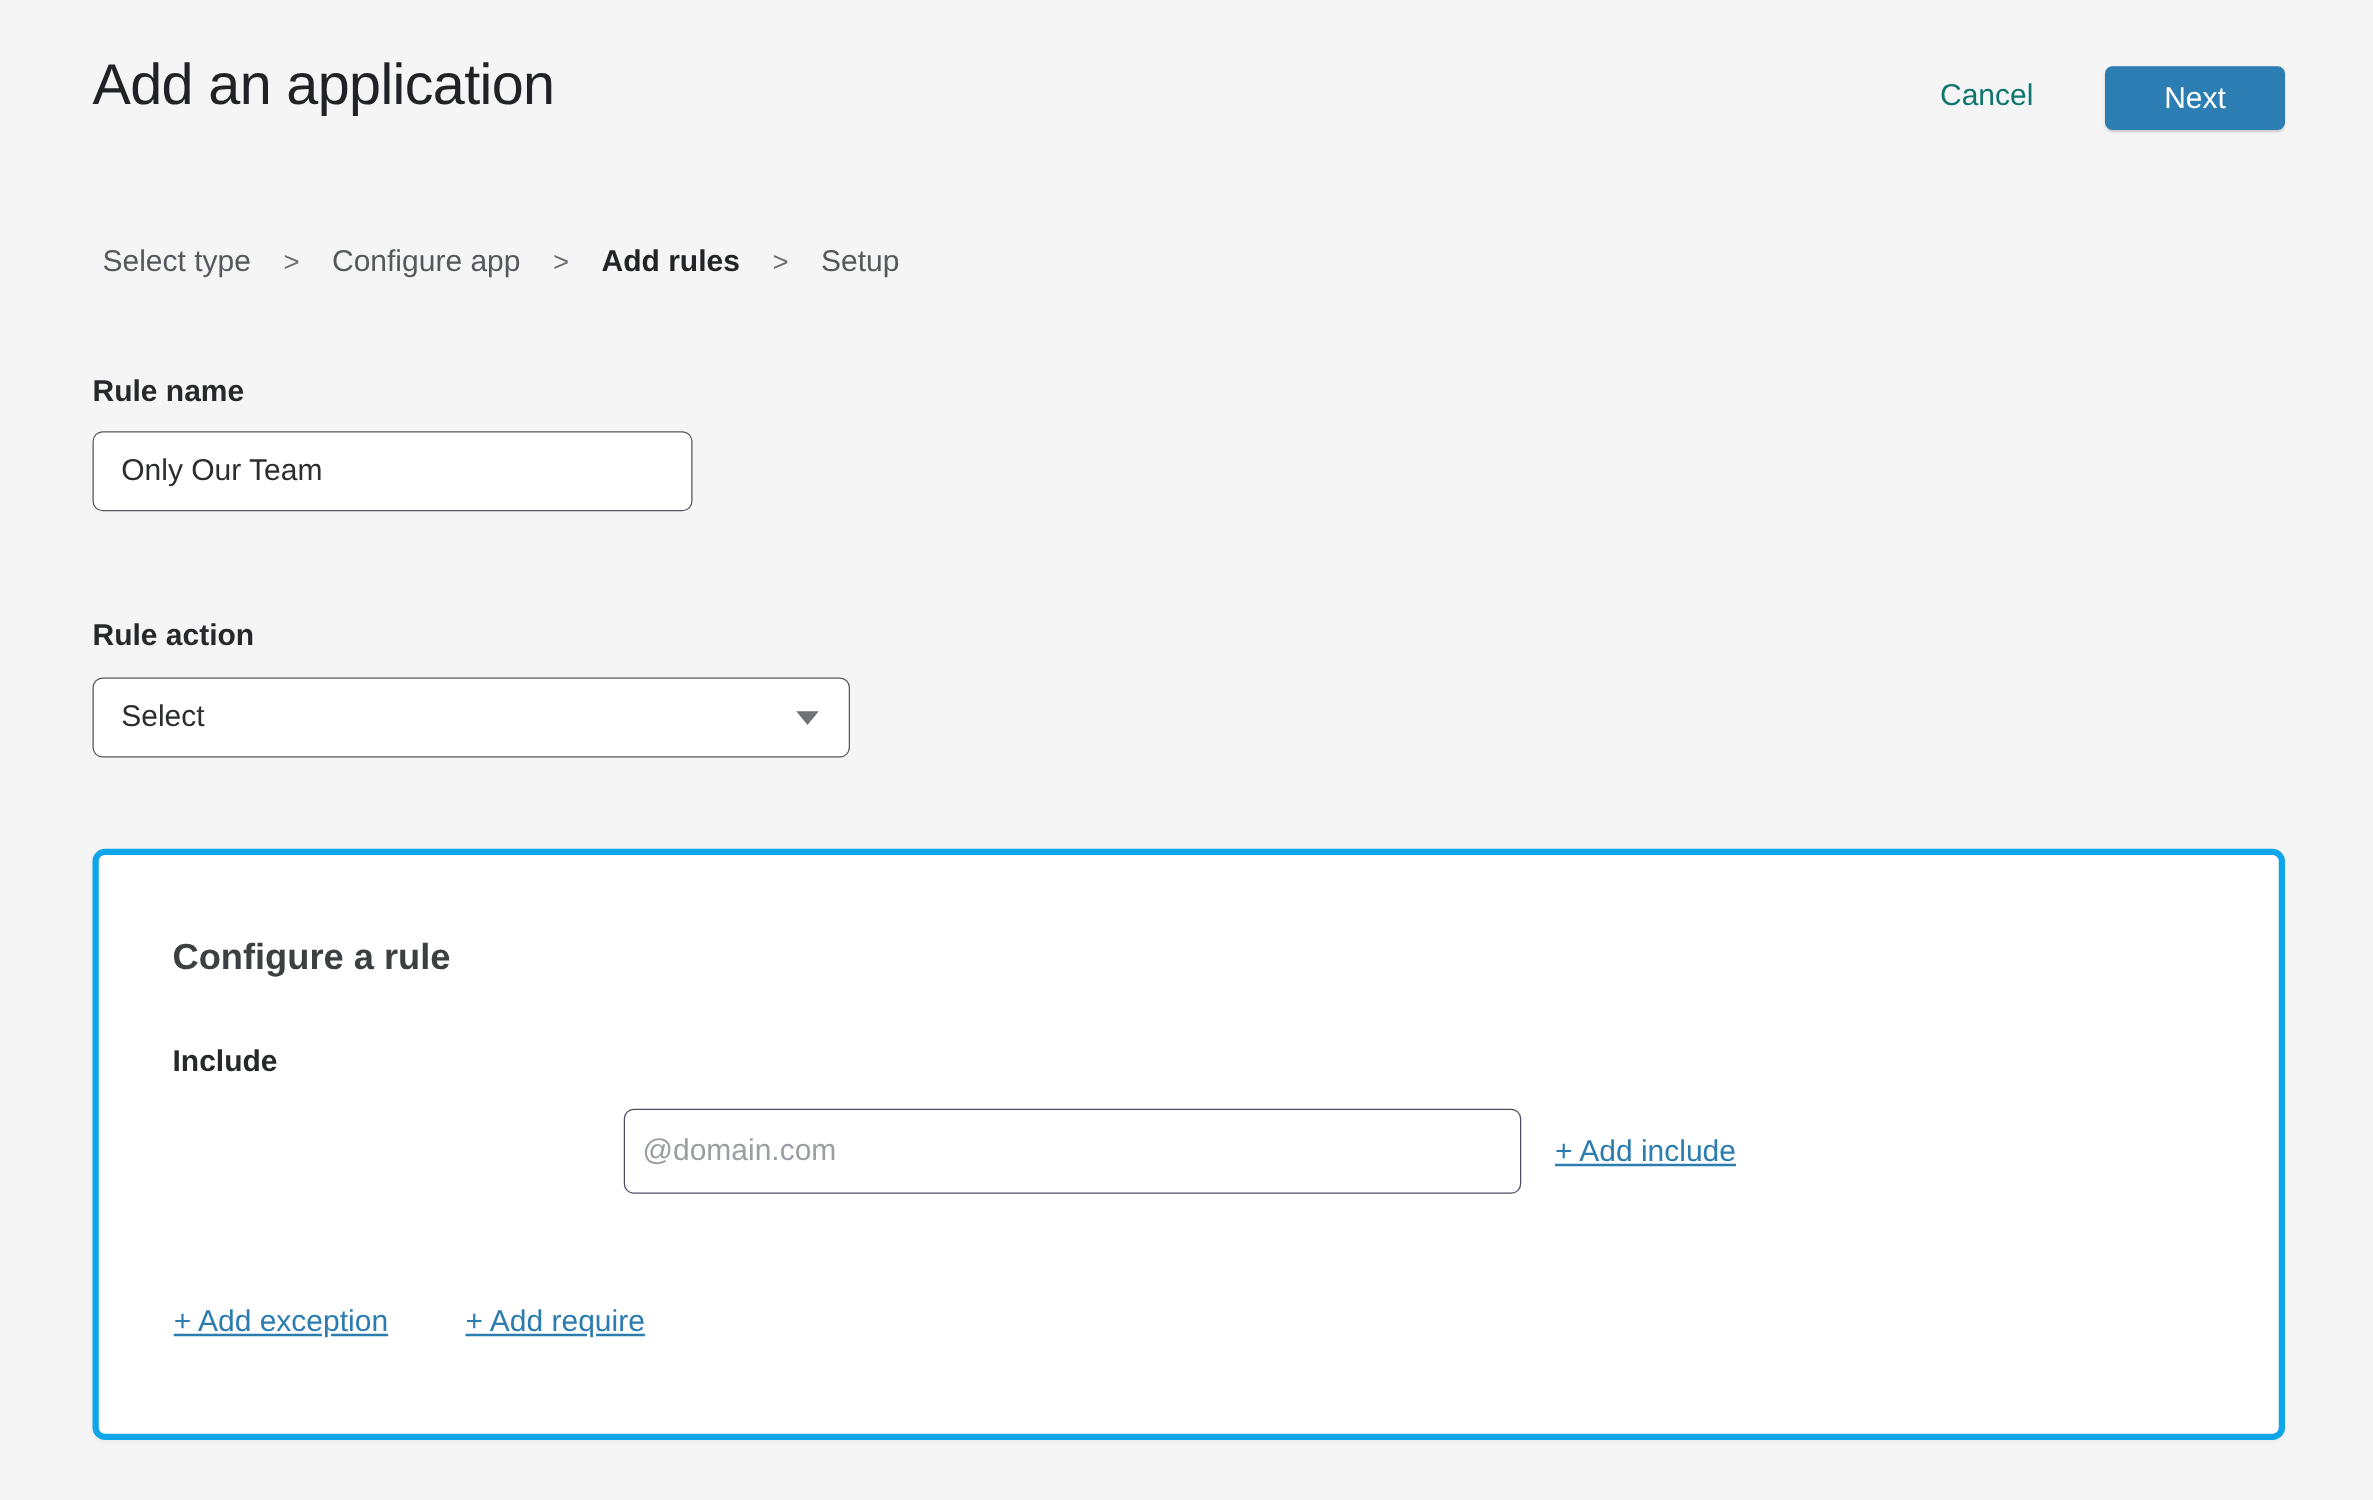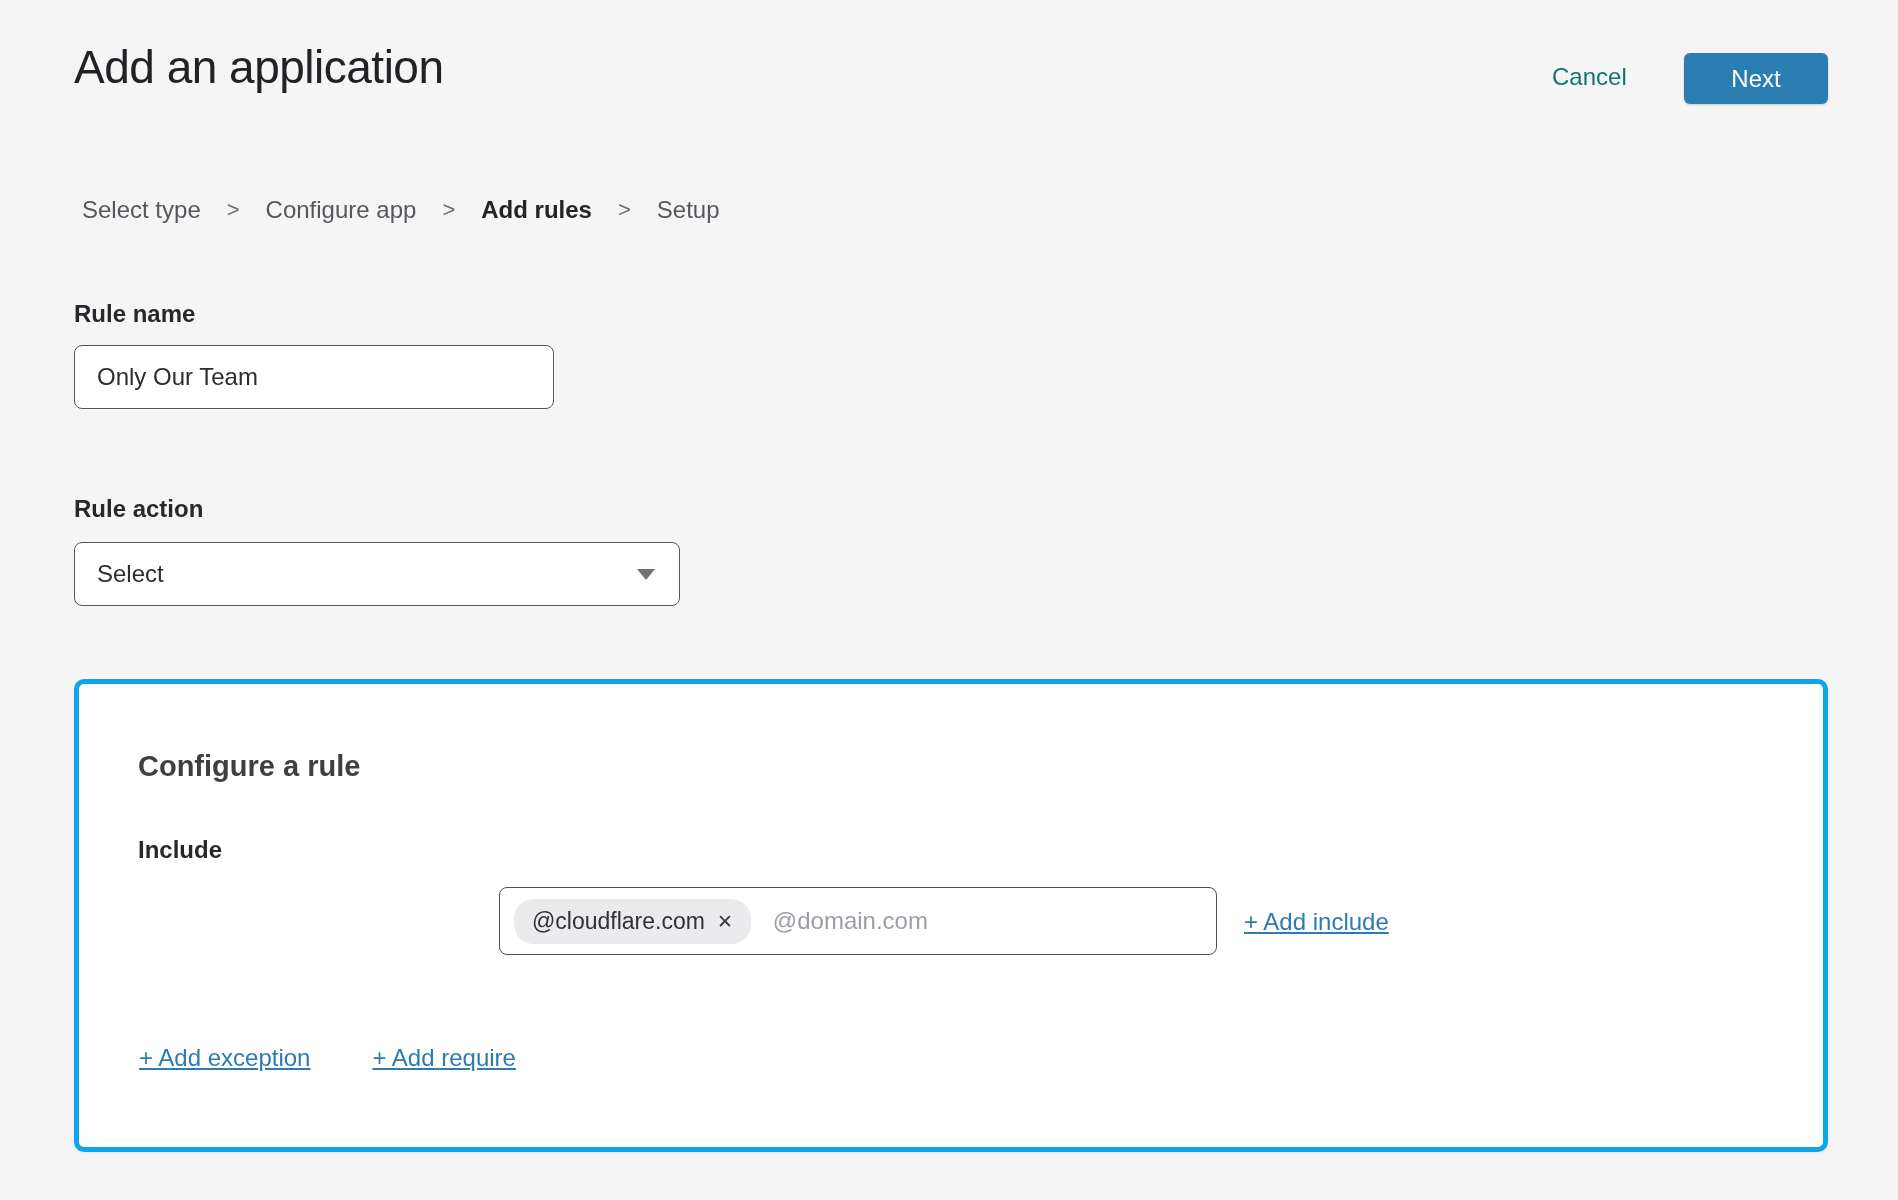--- a/index.html
+++ b/index.html
@@ -210,24 +210,20 @@
   <span class="caret-down"></span>
 </div>
 
 <section class="rule-card">
   <h2 class="card-title">Configure a rule</h2>
 
   <div class="include-label">Include</div>
 
 
   <div class="tag-input">
-    <span class="chip">
-      <span>@cloudflare.com</span>
-      <span class="chip-x">✕</span>
-    </span>
     <input class="ghost-input" type="text" placeholder="@domain.com" style="">
   </div>
 
   <a class="link add-include-link">+ Add include</a>
 
   <div class="card-bottom-links">
     <a class="link">+ Add exception</a>
     <a class="link">+ Add require</a>
   </div>
 </section>

